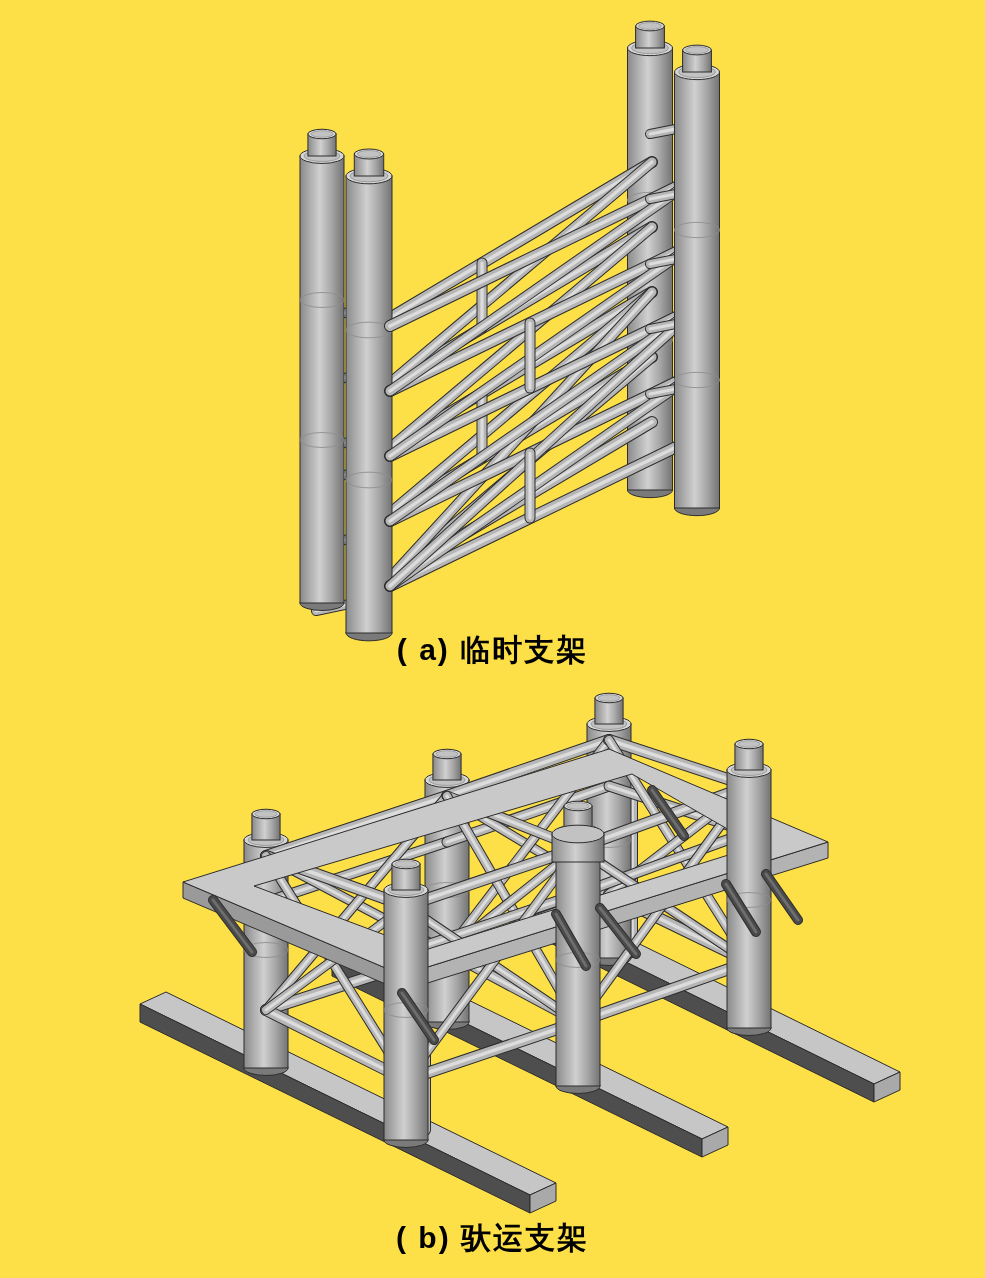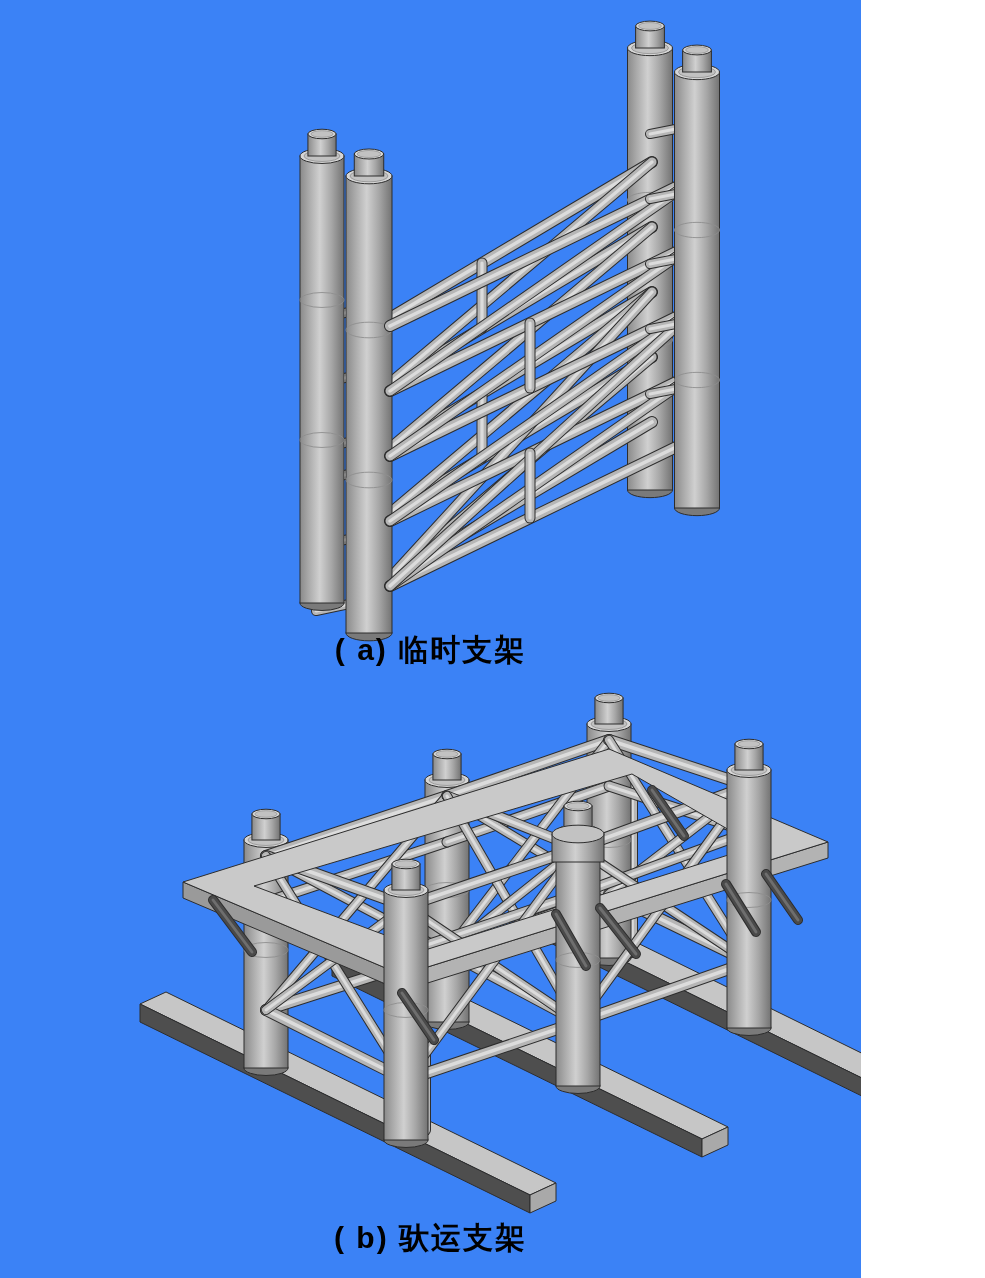--- a/index.html
+++ b/index.html
@@ -1,16 +1,16 @@
 <!DOCTYPE html>
 <html><head>
 <meta charset="utf-8">
 <style>
   html,body{margin:0;padding:0;background:#ffffff;}
-  .page{position:relative;width:861px;height:1278px;background:#3b82f6;overflow:hidden;
+  .page{position:relative;width:985px;height:1278px;background:#fde047;overflow:hidden;
         font-family:"Liberation Sans","DejaVu Sans",sans-serif;}
   .fig-svg{position:absolute;left:0;top:0;}
   .caption{position:absolute;left:0;right:0;text-align:center;color:#000;
            font-size:30px;font-weight:600;letter-spacing:2px;}
   .cap-a{top:630px;}
   .cap-b{top:1218px;}
 </style>
 </head>
 <body>
 

